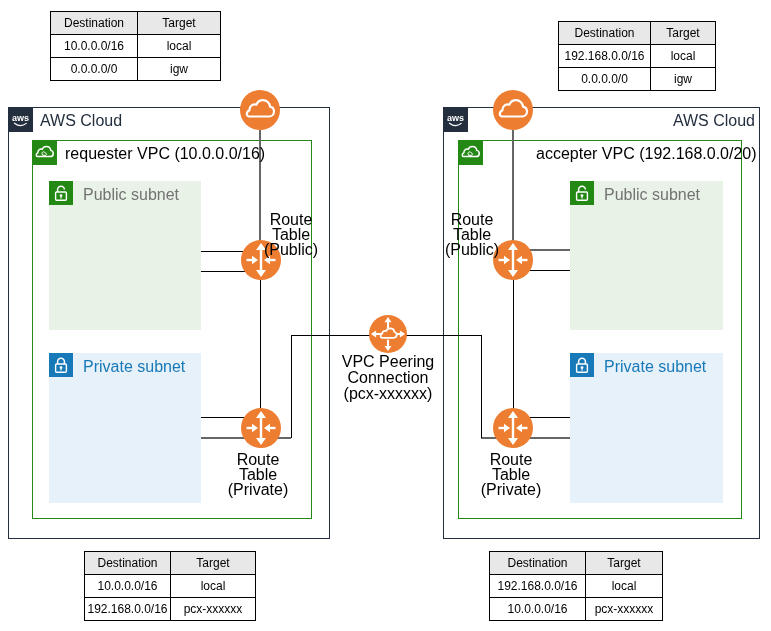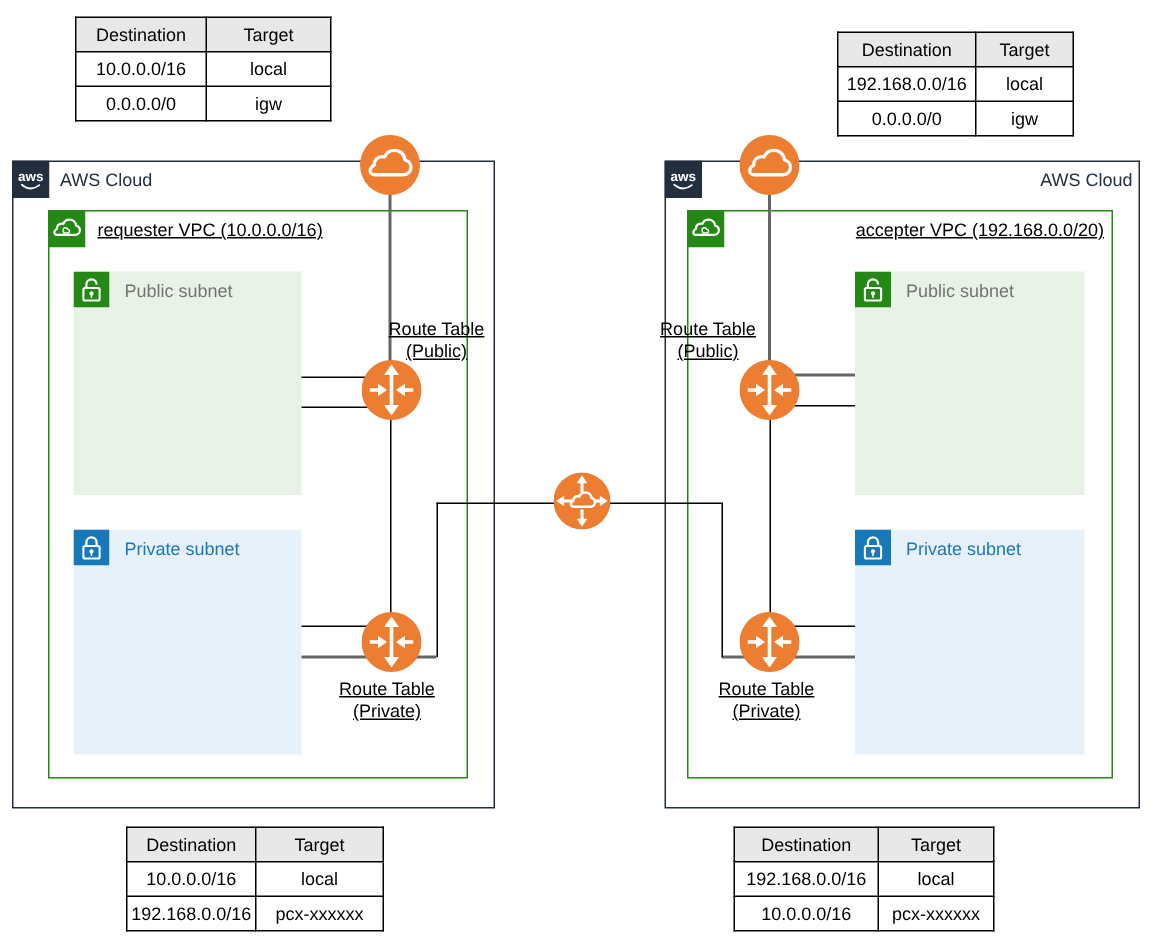--- a/index.html
+++ b/index.html
@@ -18,25 +18,25 @@
   .vpc-box{position:absolute;border:1px solid #248814;background:transparent;box-sizing:border-box;}
   .subnet{position:absolute;box-sizing:border-box;}
   .subnet.public{background:#e9f2e6;}
   .subnet.private{background:#e7f1f9;}
 
   
   .sq{position:absolute;width:25px;height:25px;}
   .sq svg{display:block;}
 
   
-  .lbl{position:absolute;font-size:12px;line-height:15px;white-space:nowrap;}
+  .lbl{position:absolute;font-size:16px;line-height:15px;white-space:nowrap;}
   .lbl.navy{color:#232f3e;}
   .lbl.green{color:#737373;}
   .lbl.blue{color:#1779b8;}
-  .lbl.black{color:#000;text-decoration:underline;}
+  .lbl.black{color:#000;}
   .lbl.center{text-align:center;white-space:normal;}
   .lbl.right{text-align:right;}
 
   
   .ln{position:absolute;background:#000;}
   .ln.gray{background:#666;}
 
   
   .round{position:absolute;}
   .round svg{display:block;}
@@ -329,14 +329,19 @@
   </div>
   <div class="lbl black center" style="left:432px;top:212px;width:80px;">
     <div>Route Table</div>
     <div>(Public)</div>
   </div>
   <div class="lbl black center" style="left:471px;top:452px;width:80px;">
     <div>Route Table</div>
     <div>(Private)</div>
   </div>
 
+  <div class="lbl black center" style="left:338px;top:354px;width:100px;line-height:16px;">
+    <div>VPC Peering</div>
+    <div>Connection</div>
+    <div>(pcx-xxxxxx)</div>
+  </div>
 
 </div>
 
 </body></html>

